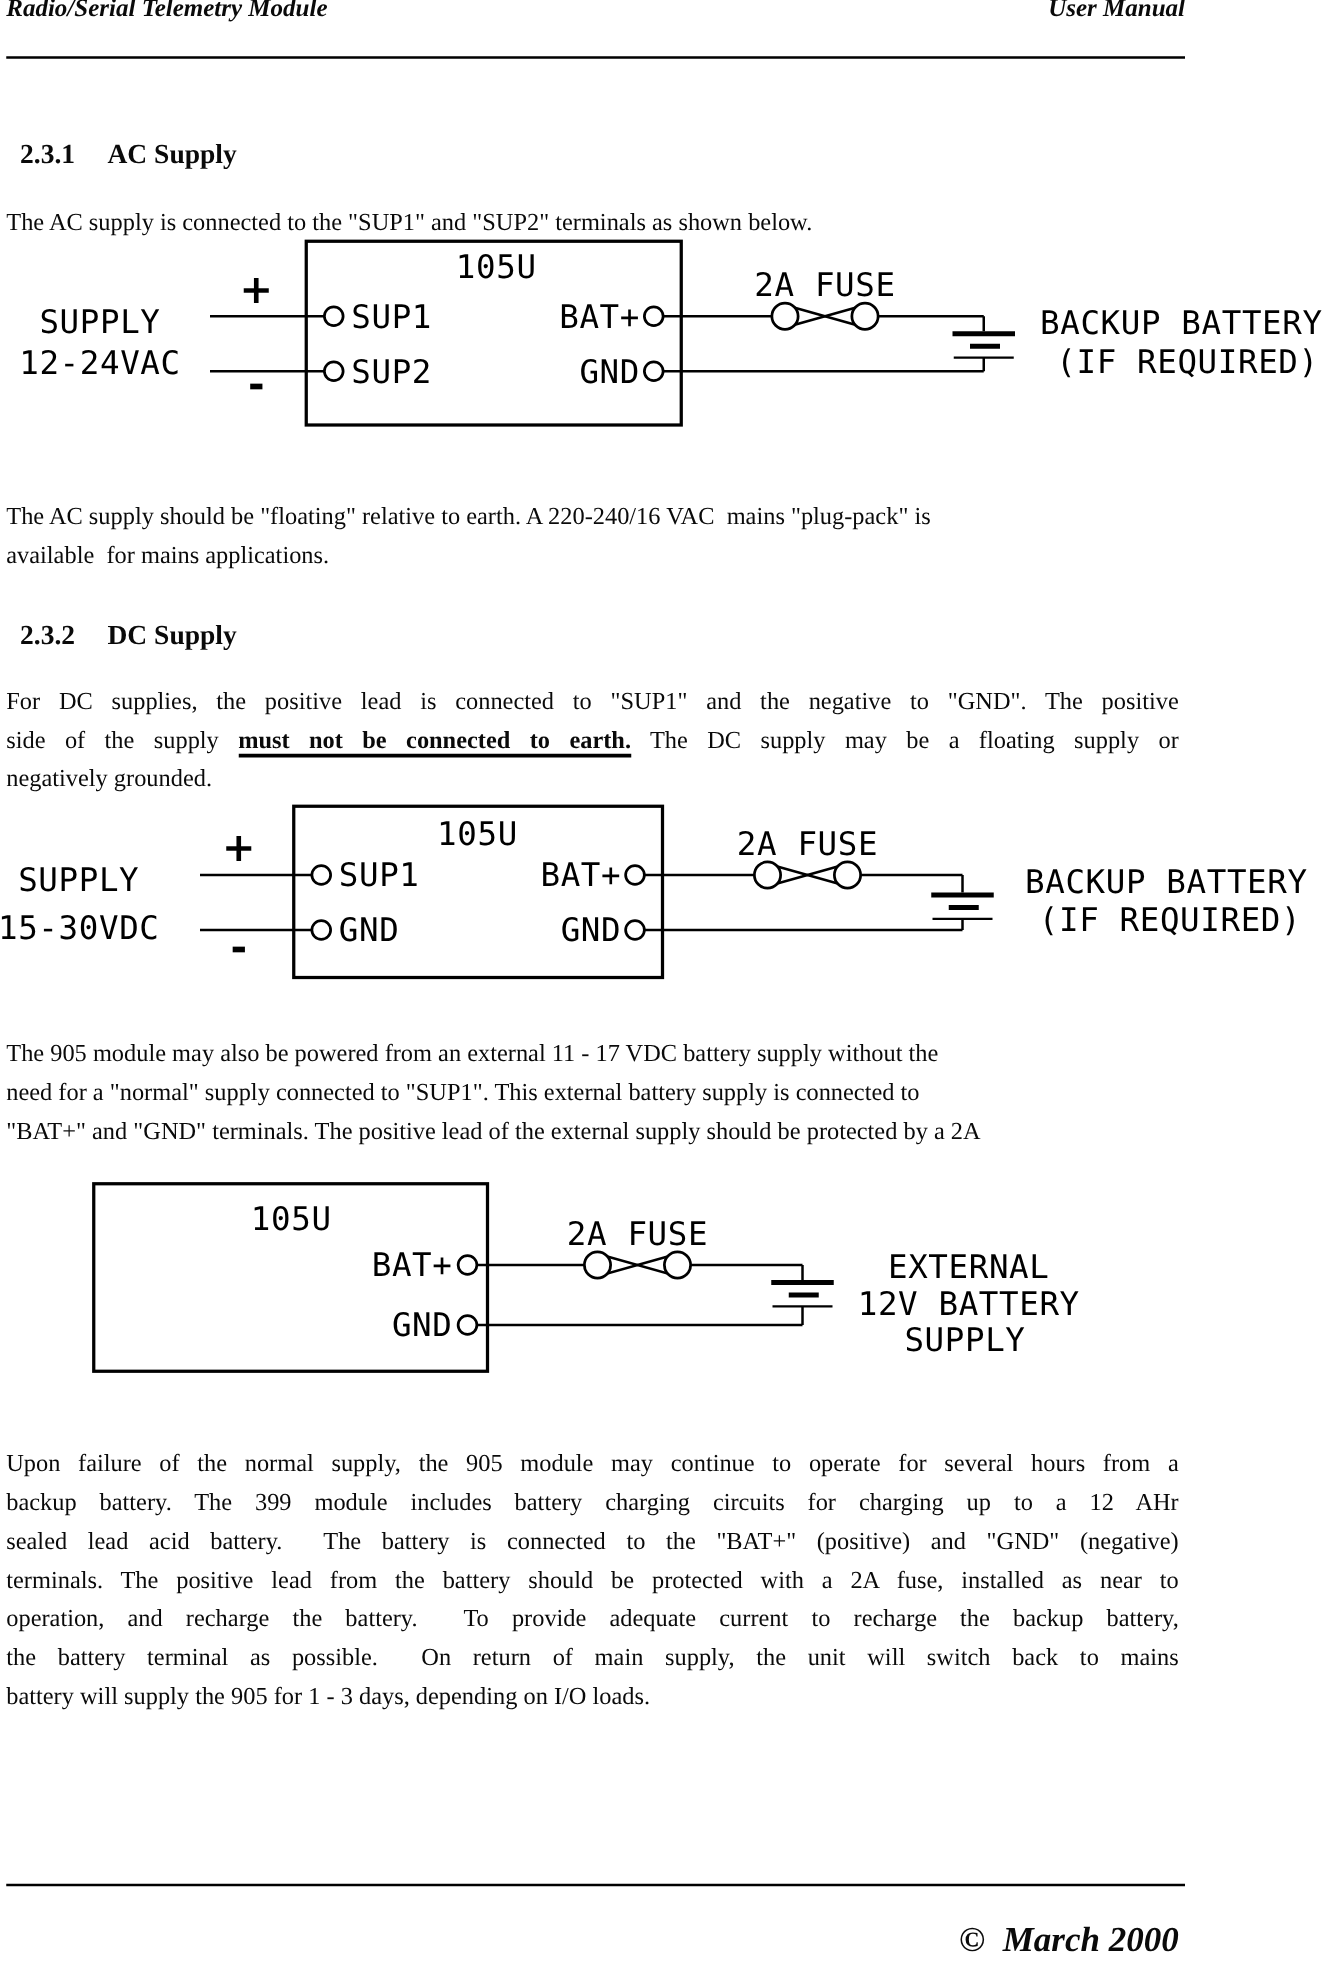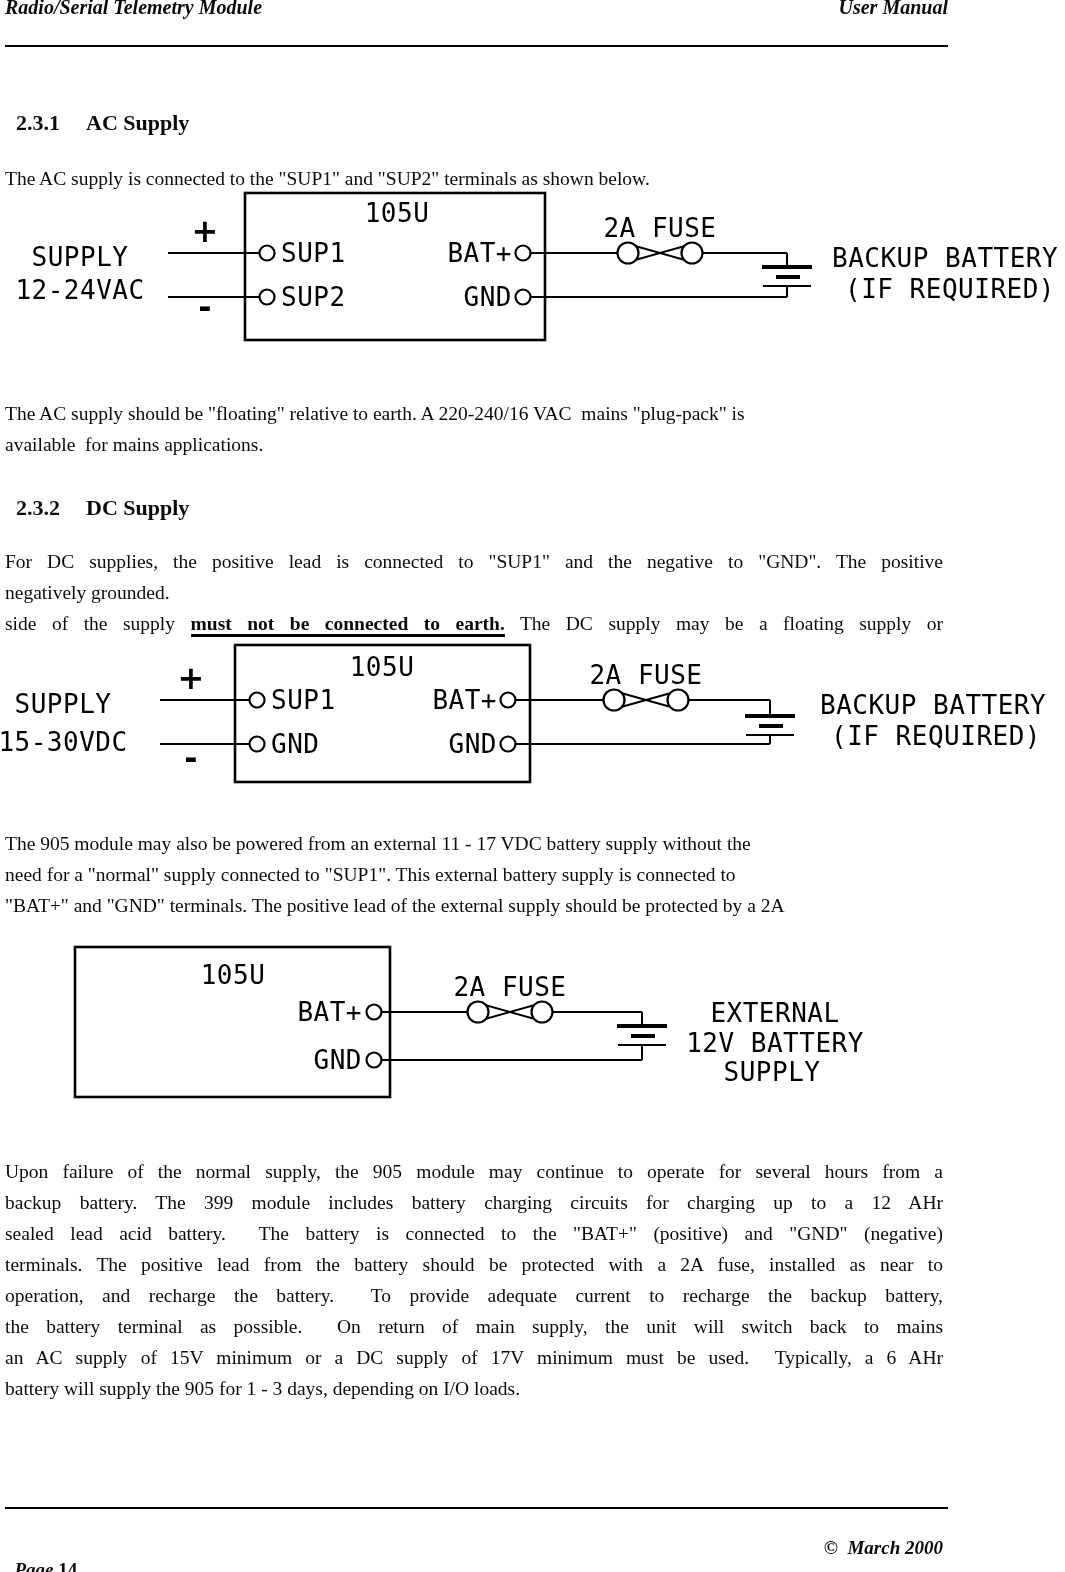--- a/index.html
+++ b/index.html
@@ -5,21 +5,21 @@
   html,body { margin:0; padding:0; }
   body {
     width:1065px; height:1572px; position:relative; background:#ffffff;
     font-family:"Liberation Serif", serif; color:#0a0a0a; overflow:hidden;
   }
   .abs { position:absolute; }
 
   
   .hdr { font-size:20px; font-weight:bold; font-style:italic; white-space:pre; }
   .rule { height:2px; background:#000; width:943px; left:5px; }
-  .ftr { font-size:19px; white-space:pre;text-align:right; }
+  .ftr { font-size:28px; white-space:pre;text-align:right; }
   .ftr .pg-label { font-weight:bold; font-style:italic; }
   .ftr .pg-num { font-weight:bold; }
   .ftr.copyright { font-weight:bold; font-style:italic; }
 
   
   .heading { font-size:22px; font-weight:bold; white-space:pre; }
   .heading .h-num { display:inline-block; min-width:70px; }
 
   
   .para { width:938px; left:5px; font-size:19.5px; line-height:31px;margin-top:24px; }
@@ -103,22 +103,22 @@
     <div class="line"><span>The AC supply should be "floating" relative to earth. A 220-240/16 VAC  mains "plug-pack" is</span></div>
     <div class="line"><span>available  for mains applications.</span></div>
   </div>
 
 <div class="abs heading" style="left:5px; top:469px;">
   <span class="h-num">2.3.2</span><span>DC Supply</span>
 </div>
 
 <div class="abs para" style="top:522px;">
     <div class="line just"><span>For DC supplies, the positive lead is connected to "SUP1" and the negative to "GND". The positive</span></div>
+    <div class="line just"><span>side of the supply </span><span class="bold-underline">must not be connected to earth.</span><span> The DC supply may be a floating supply or</span></div>
     <div class="line"><span>negatively grounded.</span></div>
-    <div class="line just"><span>side of the supply </span><span class="bold-underline">must not be connected to earth.</span><span> The DC supply may be a floating supply or</span></div>
   </div>
 
 <svg class="abs" style="left:0; top:630px;" width="1065" height="165" viewBox="0 0 1065 165">
   <line class="wire" x1="160" y1="70" x2="249.5" y2="70"></line>
   <line class="wire" x1="160" y1="114" x2="249.5" y2="114"></line>
   <line class="wire" x1="515.5" y1="70" x2="603.5" y2="70"></line>
   <line class="wire" x1="688.5" y1="70" x2="770" y2="70"></line>
   <line class="wire" x1="770" y1="70" x2="770" y2="84"></line>
   <line class="wire" x1="515.5" y1="114" x2="770" y2="114"></line>
   <g>
@@ -187,21 +187,20 @@
   <text class="dtext mid" x="772" y="143">SUPPLY</text>
 </svg>
 
 <div class="abs para" style="top:1132px;">
     <div class="line just"><span>Upon failure of the normal supply, the 905 module may continue to operate for several hours from a</span></div>
     <div class="line just"><span>backup battery. The 399 module includes battery charging circuits for charging up to a 12 AHr</span></div>
     <div class="line just"><span>sealed lead acid battery.  The battery is connected to the "BAT+" (positive) and "GND" (negative)</span></div>
     <div class="line just"><span>terminals. The positive lead from the battery should be protected with a 2A fuse, installed as near to</span></div>
     <div class="line just"><span>operation, and recharge the battery.  To provide adequate current to recharge the backup battery,</span></div>
     <div class="line just"><span>the battery terminal as possible.  On return of main supply, the unit will switch back to mains</span></div>
-    <div class="line just"><span>an AC supply of 15V minimum or a DC supply of 17V minimum must be used.  Typically, a 6 AHr</span></div>
     <div class="line"><span>battery will supply the 905 for 1 - 3 days, depending on I/O loads.</span></div>
   </div>
 
 <div class="abs rule" style="top:1507px;"></div>
 <div class="abs ftr" style="left:5px; top:1537px;">
   <span class="pg-label">Page</span><span> </span><span class="pg-num">14</span>
 </div>
 <div class="abs ftr copyright" style="right:122px; top:1537px;">©  March 2000</div>
 
 </body></html>

